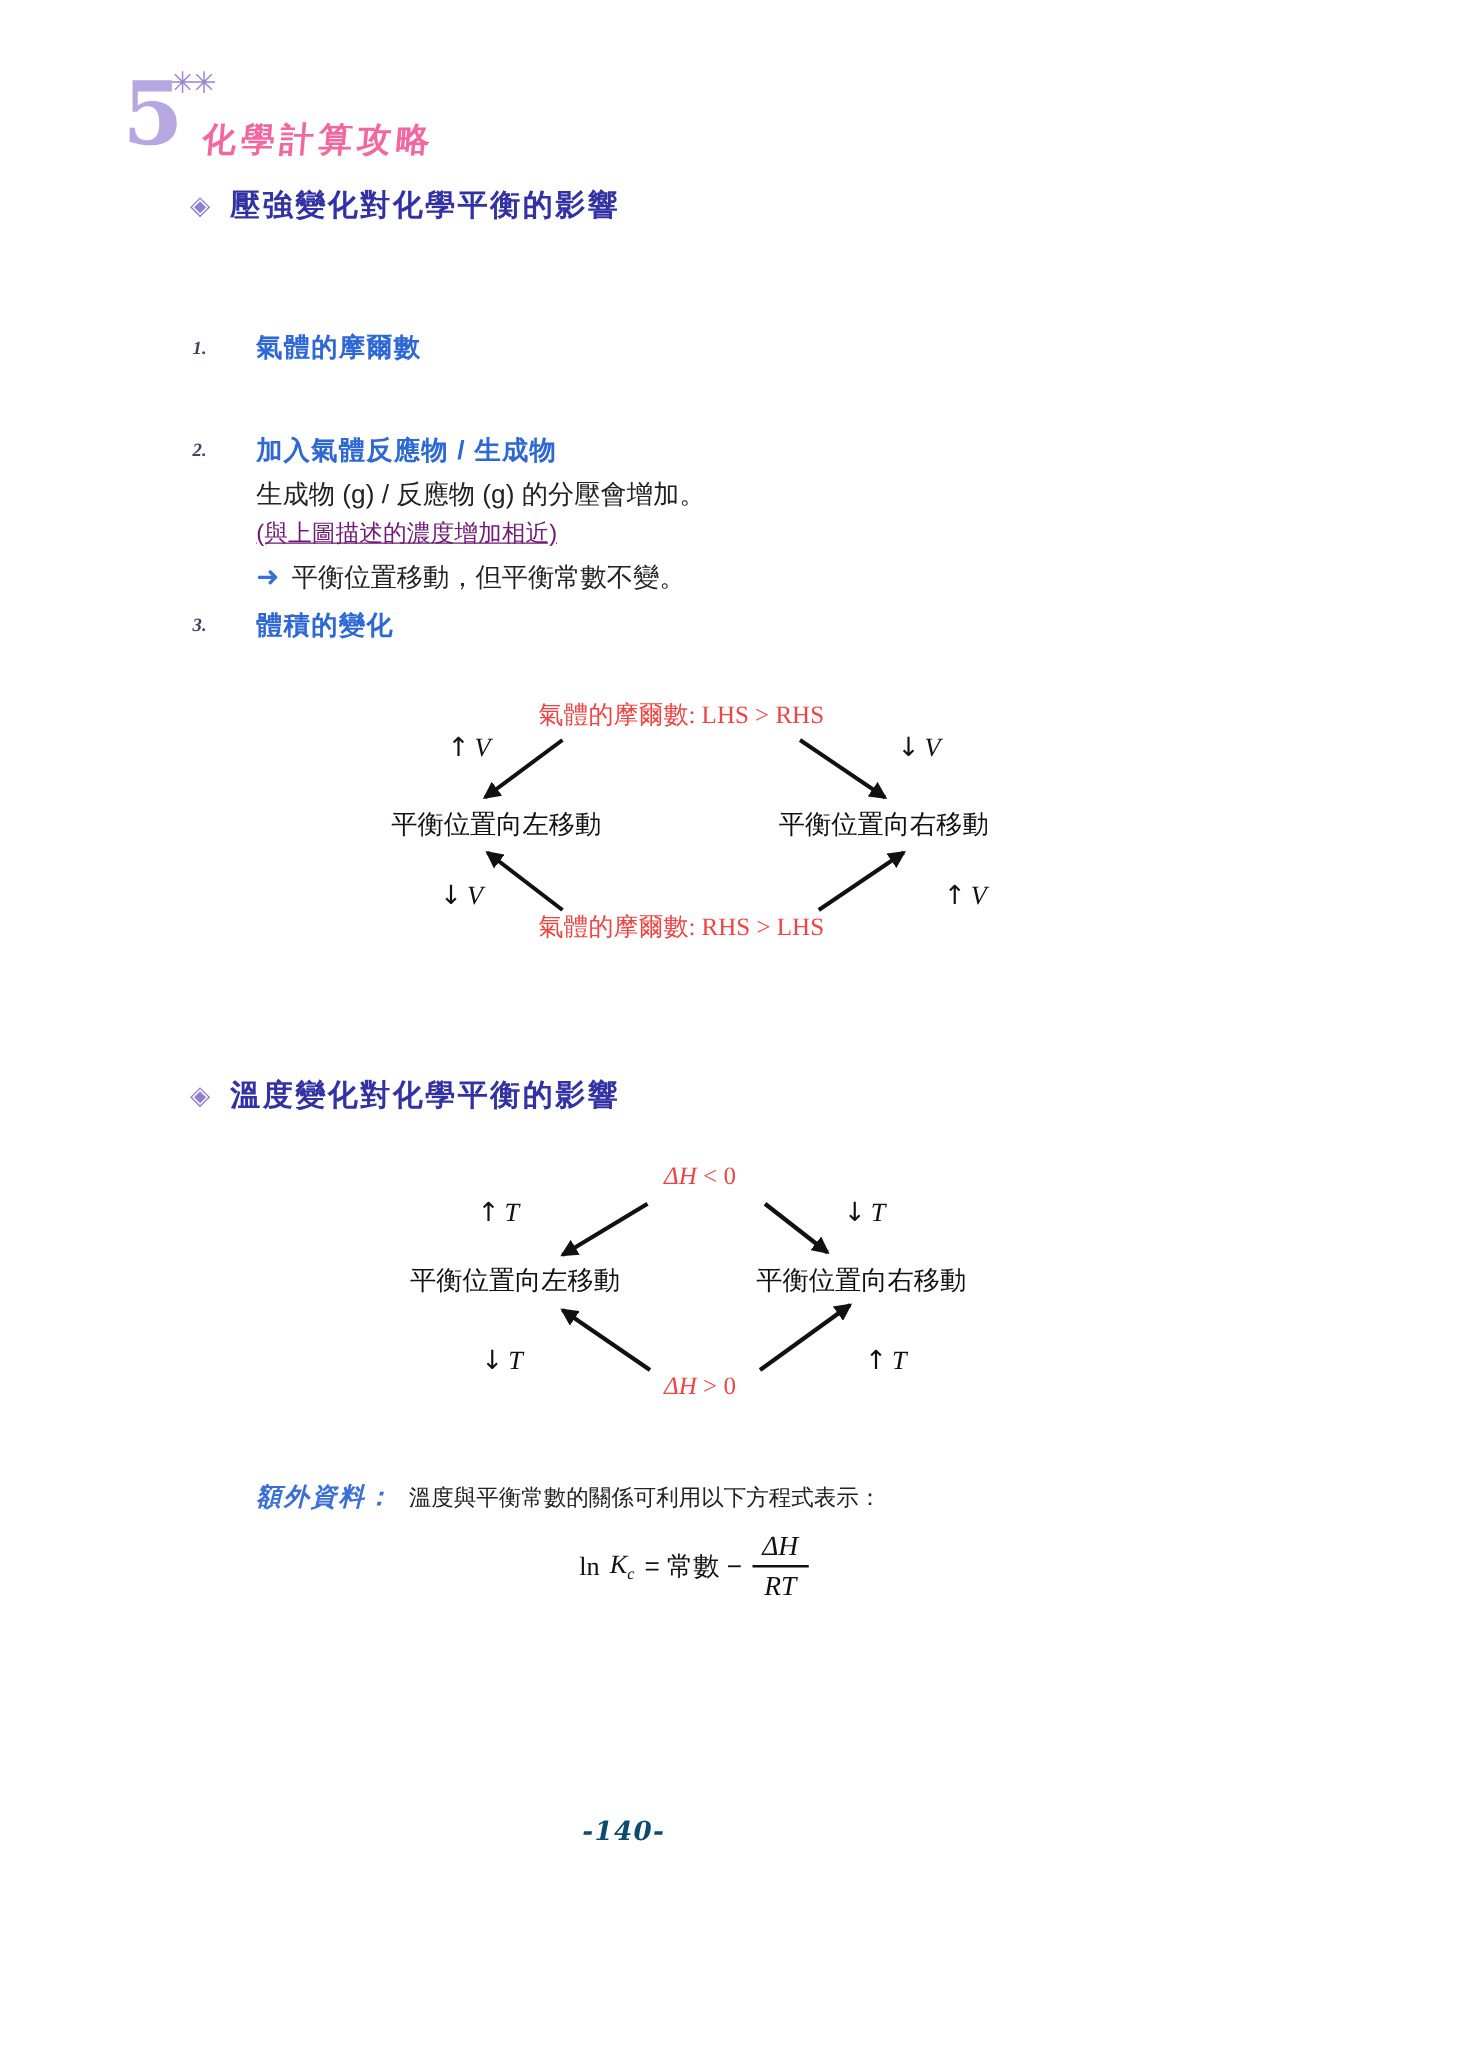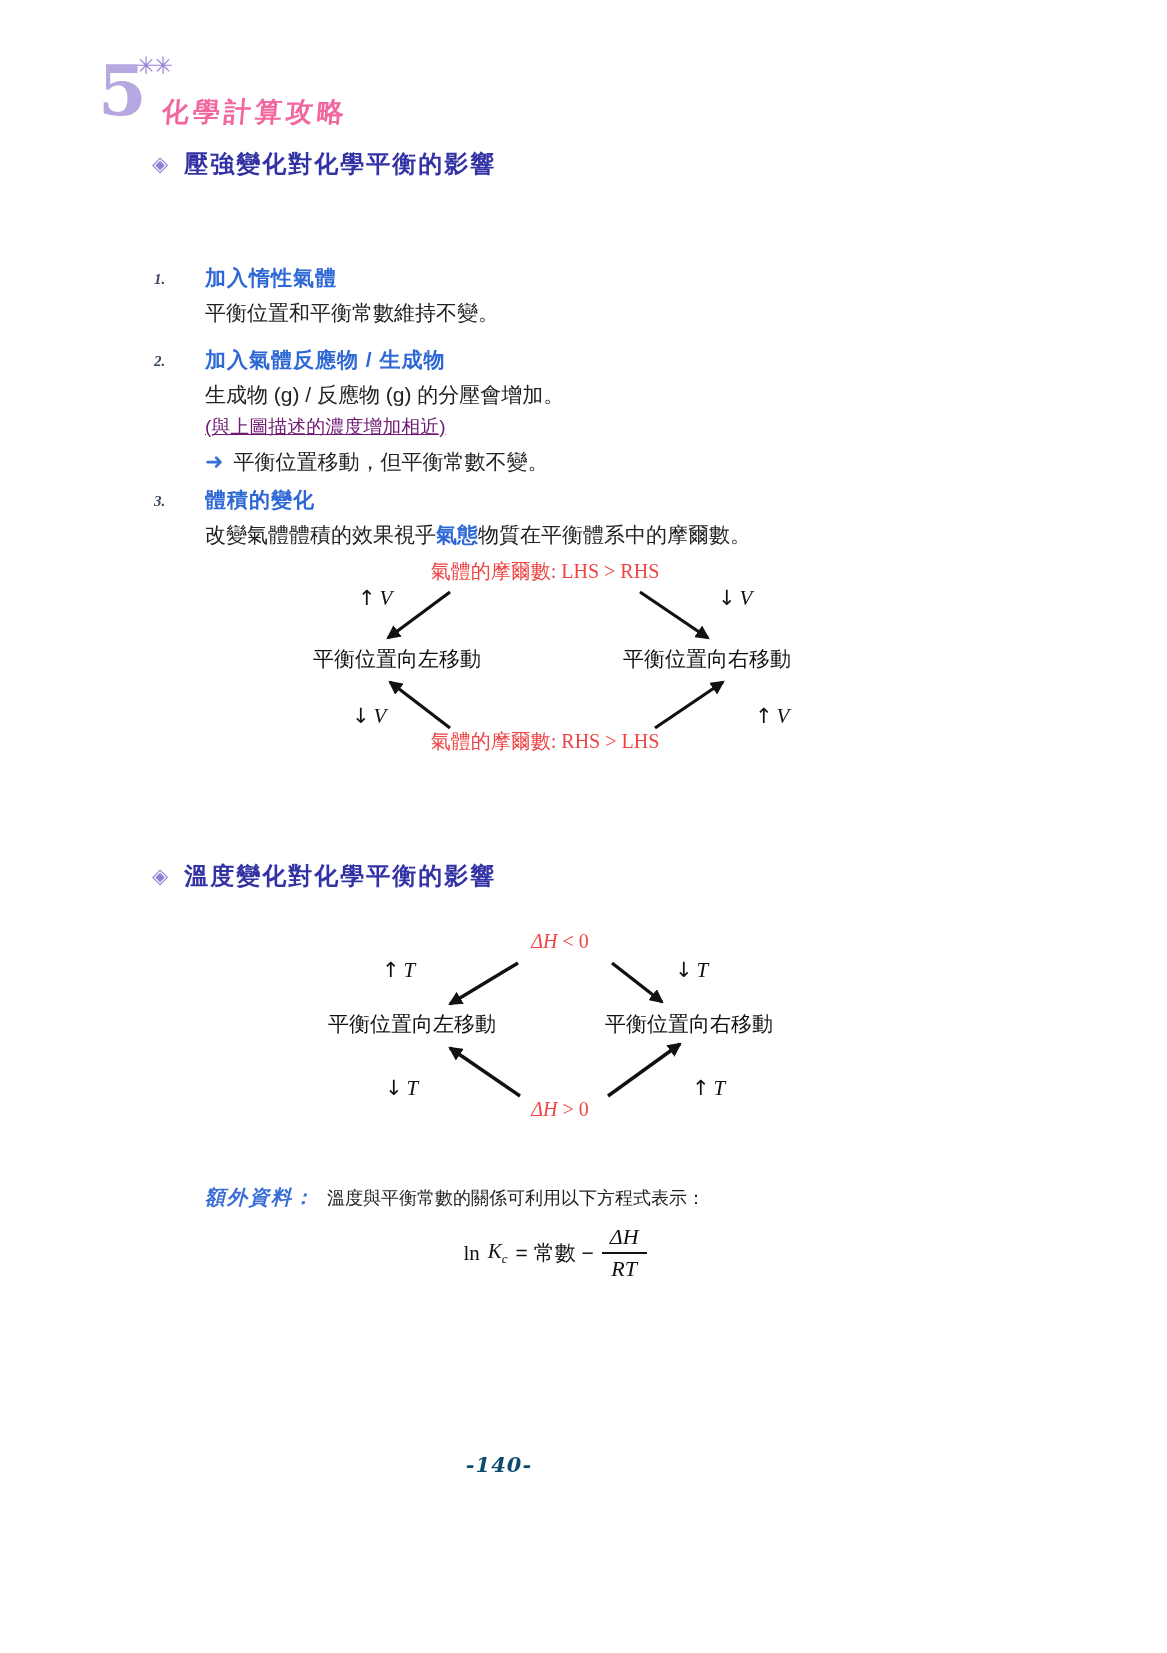--- a/index.html
+++ b/index.html
@@ -123,43 +123,41 @@
 
   <div class="sec-heading" id="s1-heading">
     <span class="diamond">◈</span>
     <span>壓強變化對化學平衡的影響</span>
   </div>
 
 
   <div class="item" id="item-1">
     <span class="num">1.</span>
     <div class="content">
-      <div class="heading">加入惰性氣體</div>
-      <div class="body">平衡位置和平衡常數維持不變。</div>
+      <div class="heading">氣體的摩爾數</div>
     </div>
   </div>
 
   <div class="item" id="item-2">
     <span class="num">2.</span>
     <div class="content">
       <div class="heading">加入氣體反應物 / 生成物</div>
       <div class="body">生成物 (g) / 反應物 (g) 的分壓會增加。</div>
       <div class="sub-note">(與上圖描述的濃度增加相近)</div>
       <div class="arrow-line">
         <span class="arrow-glyph">➜</span>
         <span>平衡位置移動，但平衡常數不變。</span>
       </div>
     </div>
   </div>
 
   <div class="item" id="item-3">
     <span class="num">3.</span>
     <div class="content">
       <div class="heading">體積的變化</div>
-      <div class="body"><span>改變氣體體積的效果視乎</span><span class="hl">氣態</span><span>物質在平衡體系中的摩爾數。</span></div>
     </div>
   </div>
 
   <div class="diagram" id="diagram-volume">
     <svg class="arrows" width="780" height="215">
       <defs>
         <marker id="ah-a" viewBox="0 0 10 10" refX="8.5" refY="5" markerWidth="14" markerHeight="14" orient="auto" markerUnits="userSpaceOnUse">
           <path d="M0,0 L10,5 L0,10 z" fill="#111"></path>
         </marker>
       </defs>

